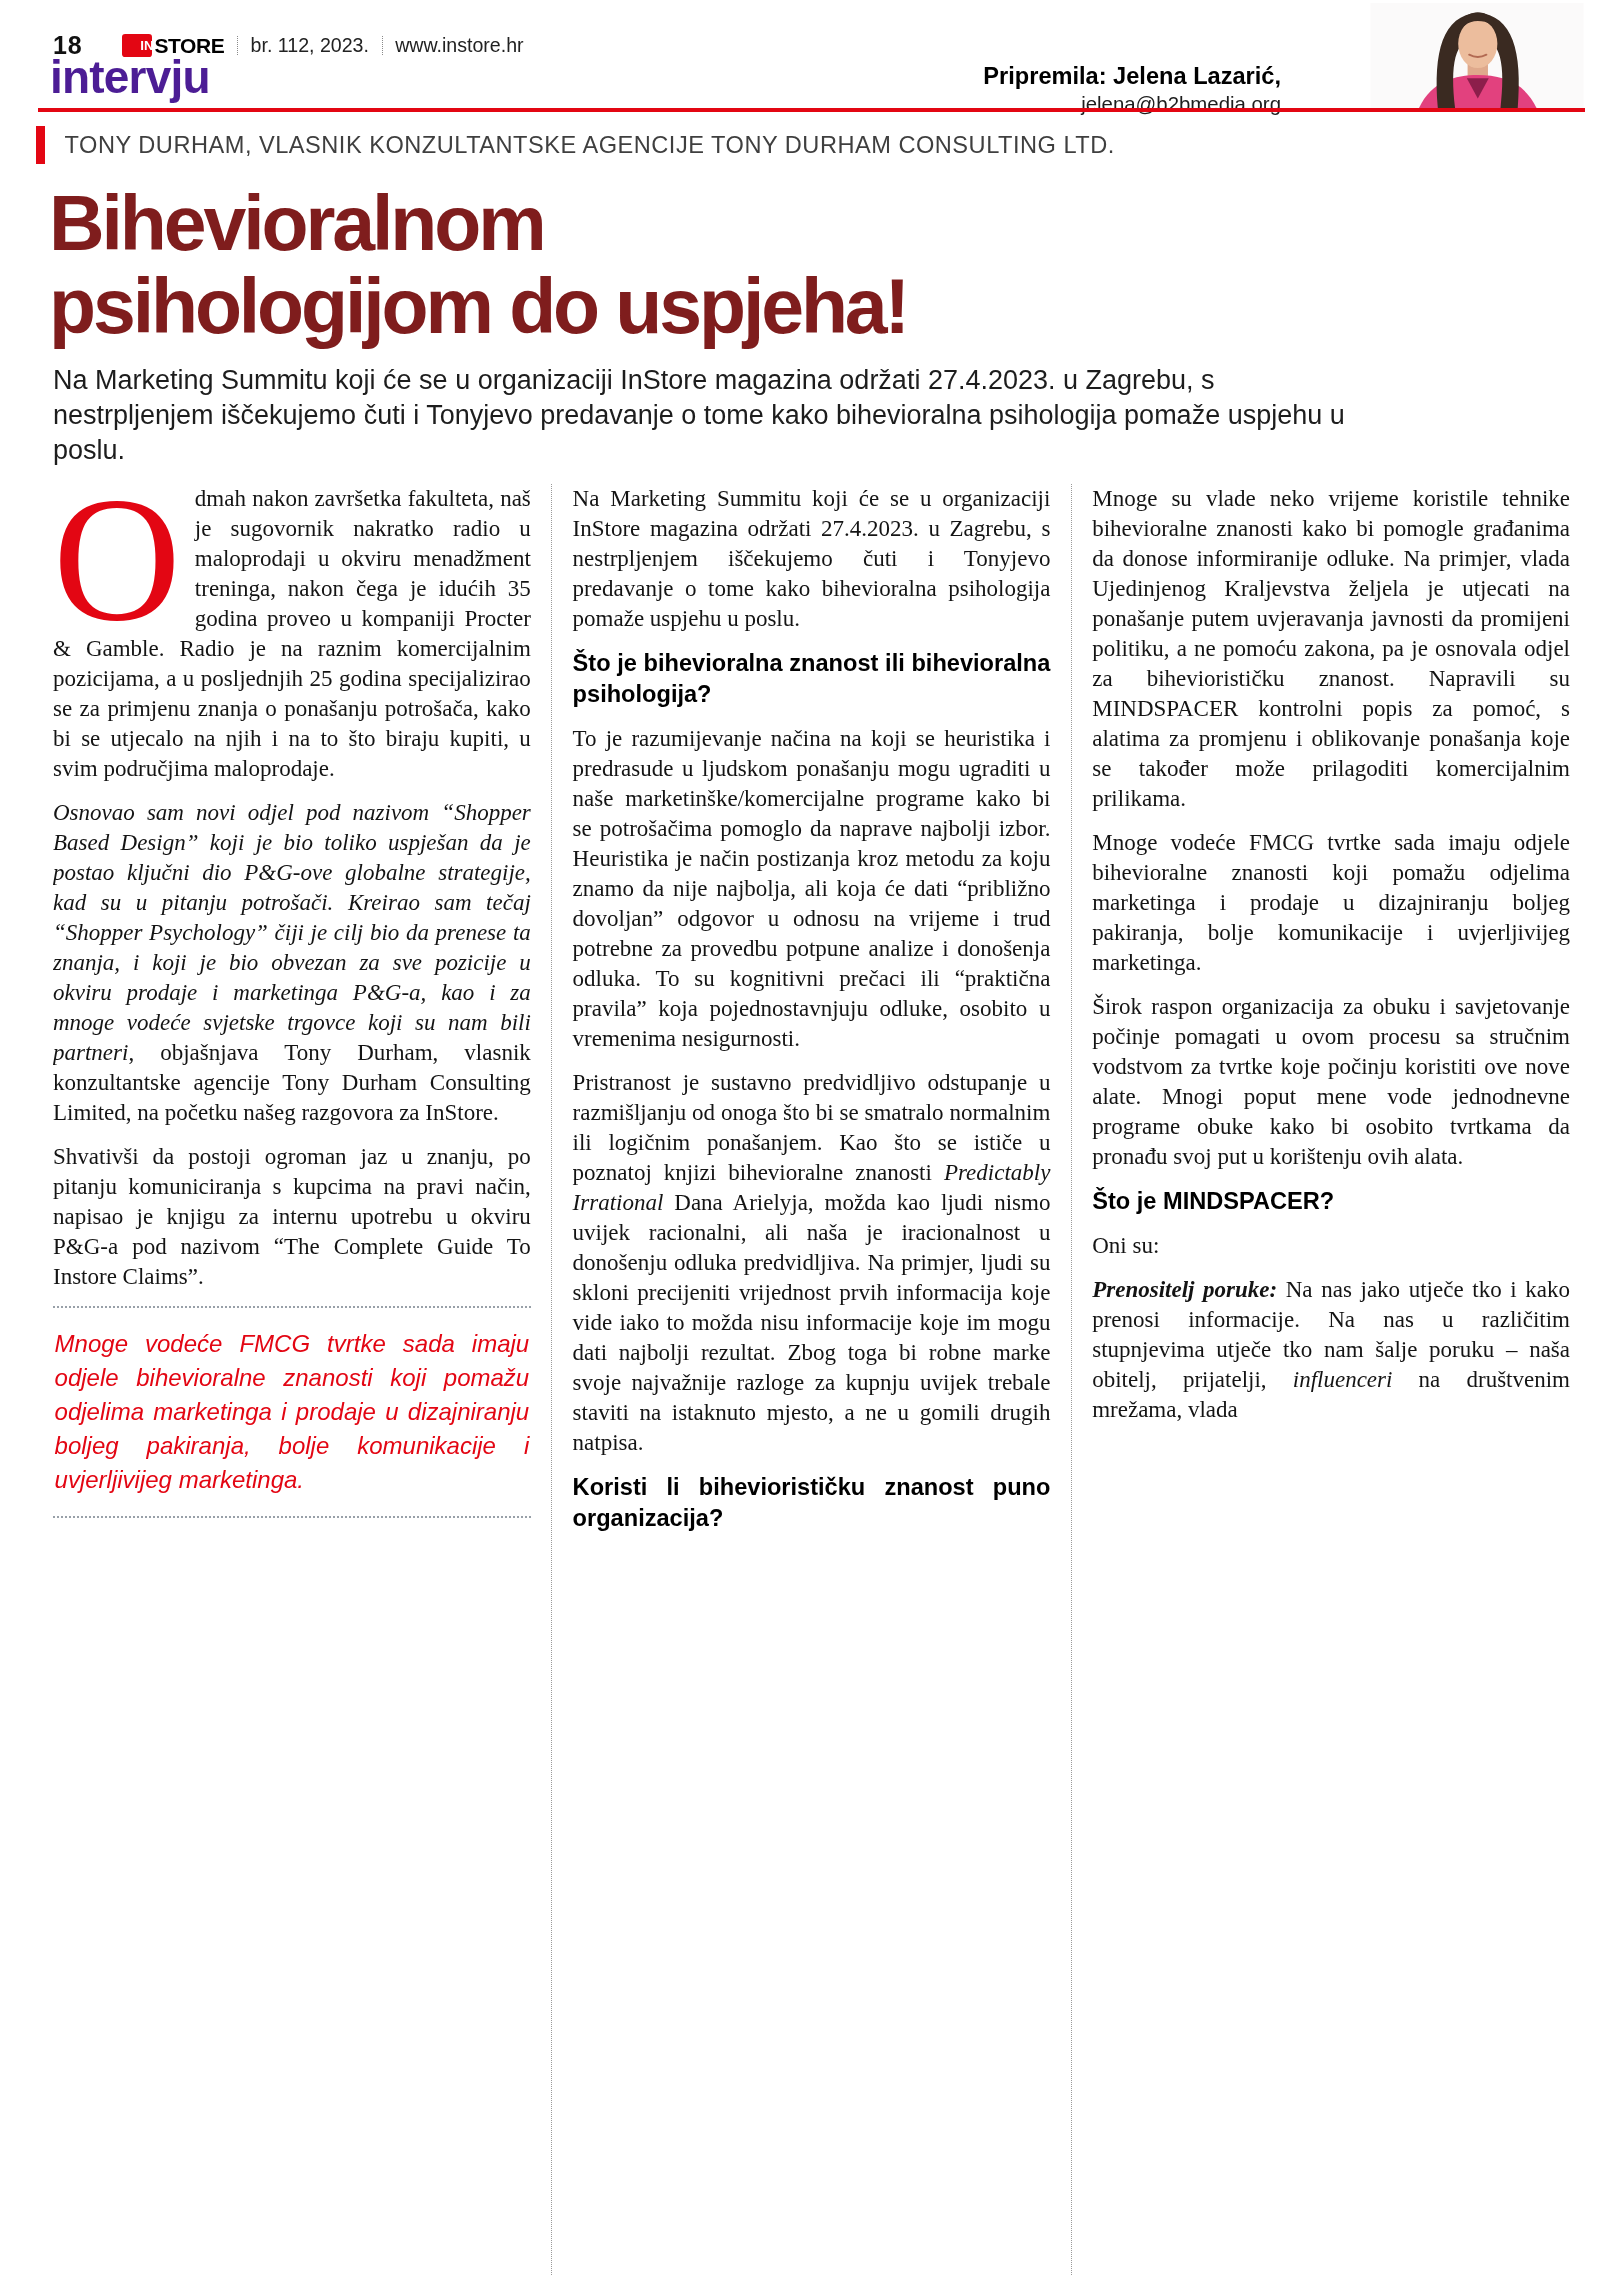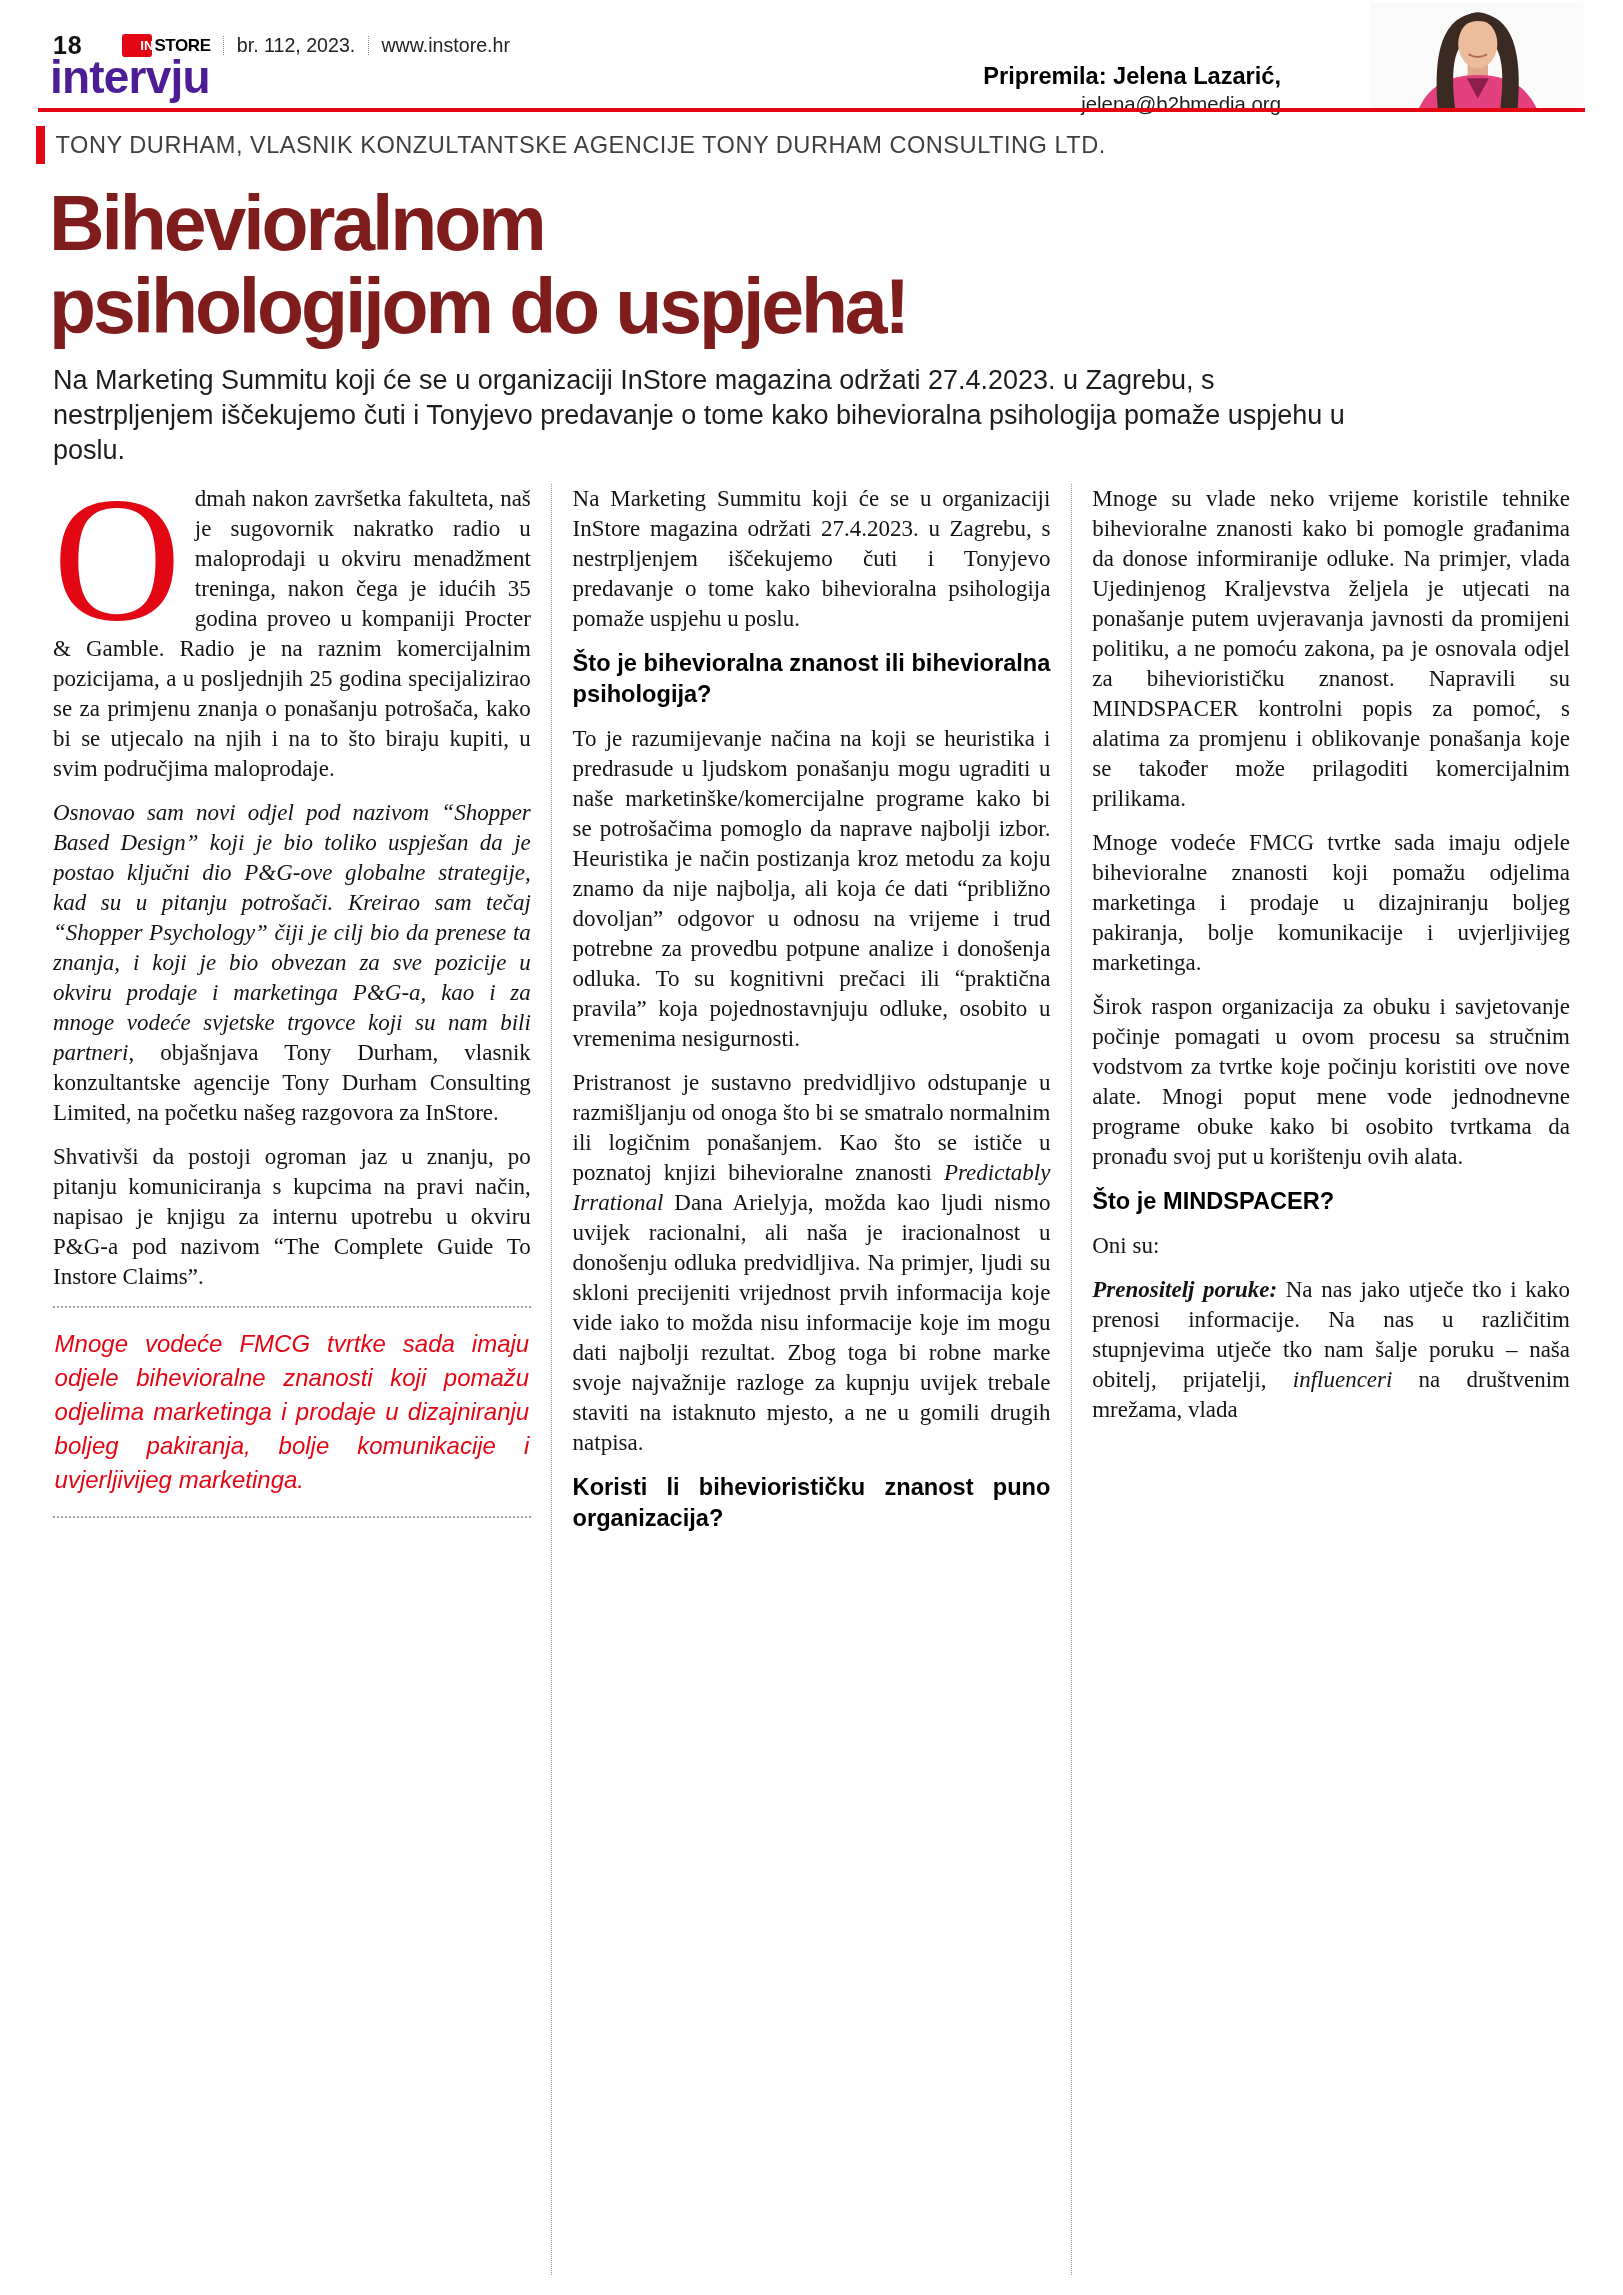--- a/index.html
+++ b/index.html
@@ -9,36 +9,36 @@
     position:relative; width:1623px; height:2295px; background:#ffffff;
     overflow:hidden; outline:0.8px solid #d5d5d5; margin:0 auto;
   }
 
   
   .masthead { position:absolute; top:31px; left:53px; display:flex; align-items:center; gap:12.6px; }
   .page-number { font-size:25px; font-weight:bold; color:#111; margin-right:27px; letter-spacing:0.8px; }
   .logo { display:flex; align-items:center; gap:2.4px; }
   .logo-in { width:30px; height:23.6px; background:var(--red); color:#fff; font-weight:bold;
              font-size:13.4px; display:flex; align-items:center; justify-content:center; border-radius:3.1px;padding-left:20px; }
-  .logo-store { font-weight:bold; font-size:17px; letter-spacing:-0.4px; color:#000; }
+  .logo-store { font-weight:bold; font-size:21px; letter-spacing:-0.4px; color:#000; }
   .vsep { width:0; height:19px; border-left:1.6px dotted #8a8a8a; }
   .masthead-meta { font-size:19.6px; color:#222; }
 
   
   .section-title { position:absolute; top:50px; left:50px; font-weight:bold; font-size:46px;
                    letter-spacing:-0.8px; color:#4c1d95; }
   .byline { position:absolute; top:63px; right:342px; text-align:right; }
   .byline-name { font-size:23.6px; font-weight:bold; color:#000; }
   .byline-email { font-size:20.4px; color:#1d1d1d; margin-top:3.1px; }
   .photo { position:absolute; top:3.1px; right:39px; width:214px; height:105px; overflow:hidden; }
   .photo svg { display:block; width:100%; height:100%; }
   .red-rule { position:absolute; top:108px; left:38px; right:38px; height:3.9px; background:var(--red); }
 
   
-  .kicker { position:absolute; top:126px; left:36px; right:53px; display:flex; gap:11px; align-items:flex-start; }
+  .kicker { position:absolute; top:126px; left:36px; right:53px; display:flex; gap:20px; align-items:flex-start; }
   .kicker-bar { width:8.6px; height:38px; background:var(--red); flex:none; margin-top:0; }
   .kicker-text { font-size:23.6px; color:#3f3f3f; letter-spacing:0.5px; padding-top:6.3px; }
 
   
   .headline { position:absolute; top:182px; left:49px; right:53px;
               font-weight:bold; font-size:77px; line-height:1.08; letter-spacing:-3.1px; color:#7f1d1d; }
   .headline-line { display:block; }
   .lead { position:absolute; top:363px; left:53px; width:1319px;
           font-size:27px; line-height:35px; color:#1d1d1d; }
 

